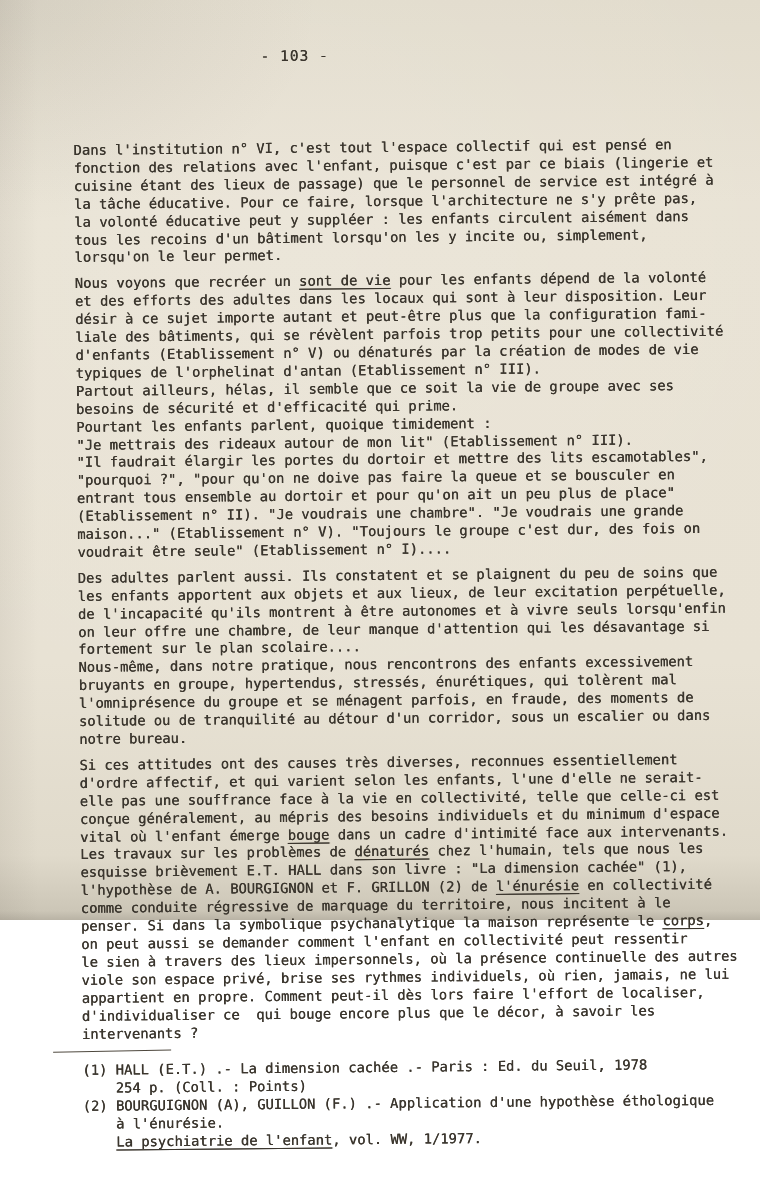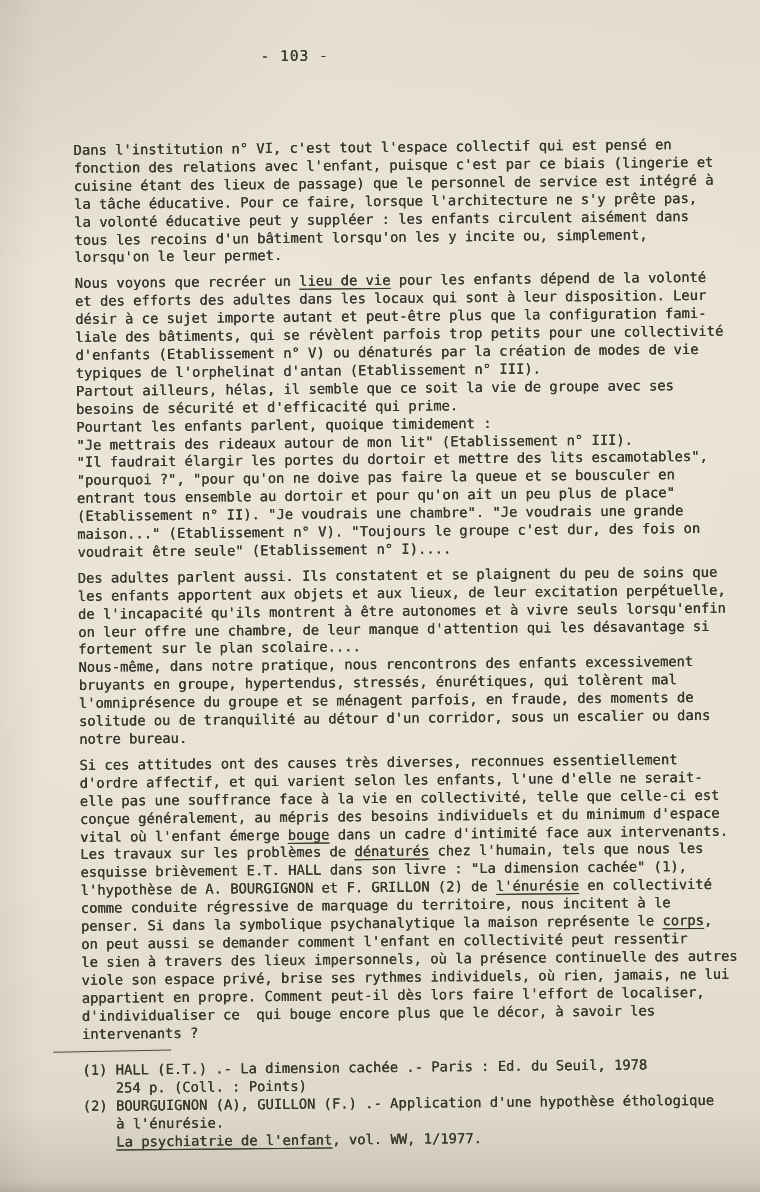--- a/index.html
+++ b/index.html
@@ -1,21 +1,21 @@
 <!DOCTYPE html>
 <html style="--ink: #3b362e;"><head>
 <meta charset="utf-8">
 <style>
   html,body{margin:0;padding:0;}
   body{
     width:760px;height:1200px;overflow:hidden;
     font-family:"DejaVu Sans Mono",monospace;
   }
   .page{
-    position:relative;width:760px;height:1192px;
+    position:relative;width:760px;height:920px;
     background:
       radial-gradient(120% 90% at 38% 28%, rgba(255,255,255,0.10), rgba(0,0,0,0) 60%),
       radial-gradient(60% 35% at 0% 0%, rgba(90,80,70,0.10), rgba(0,0,0,0) 70%),
       linear-gradient(90deg, rgba(70,60,50,0.07), rgba(0,0,0,0) 5%),
       linear-gradient(180deg, #e2dccd 0%, #e9e3d5 22%, #e8e2d4 72%, #e0dacb 93%, #ccc6b7 99%, #b9b3a5 100%);
   }
   .content{
     position:absolute;left:0;top:0;width:760px;height:1200px;
     transform:rotate(-0.55deg);
     transform-origin:380px 620px;
@@ -59,21 +59,21 @@
         <div class="block">
           <div class="line"><span>Dans l'institution n° VI, c'est tout l'espace collectif qui est pensé en</span></div>
           <div class="line"><span>fonction des relations avec l'enfant, puisque c'est par ce biais (lingerie et</span></div>
           <div class="line"><span>cuisine étant des lieux de passage) que le personnel de service est intégré à</span></div>
           <div class="line"><span>la tâche éducative. Pour ce faire, lorsque l'architecture ne s'y prête pas,</span></div>
           <div class="line"><span>la volonté éducative peut y suppléer : les enfants circulent aisément dans</span></div>
           <div class="line"><span>tous les recoins d'un bâtiment lorsqu'on les y incite ou, simplement,</span></div>
           <div class="line"><span>lorsqu'on le leur permet.</span></div>
         </div>
         <div class="block">
-          <div class="line"><span>Nous voyons que recréer un </span><span class="u">lieu de vie</span><span> pour les enfants dépend de la volonté</span></div>
+          <div class="line"><span>Nous voyons que recréer un </span><span class="u">sont de vie</span><span> pour les enfants dépend de la volonté</span></div>
           <div class="line"><span>et des efforts des adultes dans les locaux qui sont à leur disposition. Leur</span></div>
           <div class="line"><span>désir à ce sujet importe autant et peut-être plus que la configuration fami-</span></div>
           <div class="line"><span>liale des bâtiments, qui se révèlent parfois trop petits pour une collectivité</span></div>
           <div class="line"><span>d'enfants (Etablissement n° V) ou dénaturés par la création de modes de vie</span></div>
           <div class="line"><span>typiques de l'orphelinat d'antan (Etablissement n° III).</span></div>
           <div class="line"><span>Partout ailleurs, hélas, il semble que ce soit la vie de groupe avec ses</span></div>
           <div class="line"><span>besoins de sécurité et d'efficacité qui prime.</span></div>
           <div class="line"><span>Pourtant les enfants parlent, quoique timidement :</span></div>
           <div class="line"><span>"Je mettrais des rideaux autour de mon lit" (Etablissement n° III).</span></div>
           <div class="line"><span>"Il faudrait élargir les portes du dortoir et mettre des lits escamotables",</span></div>

